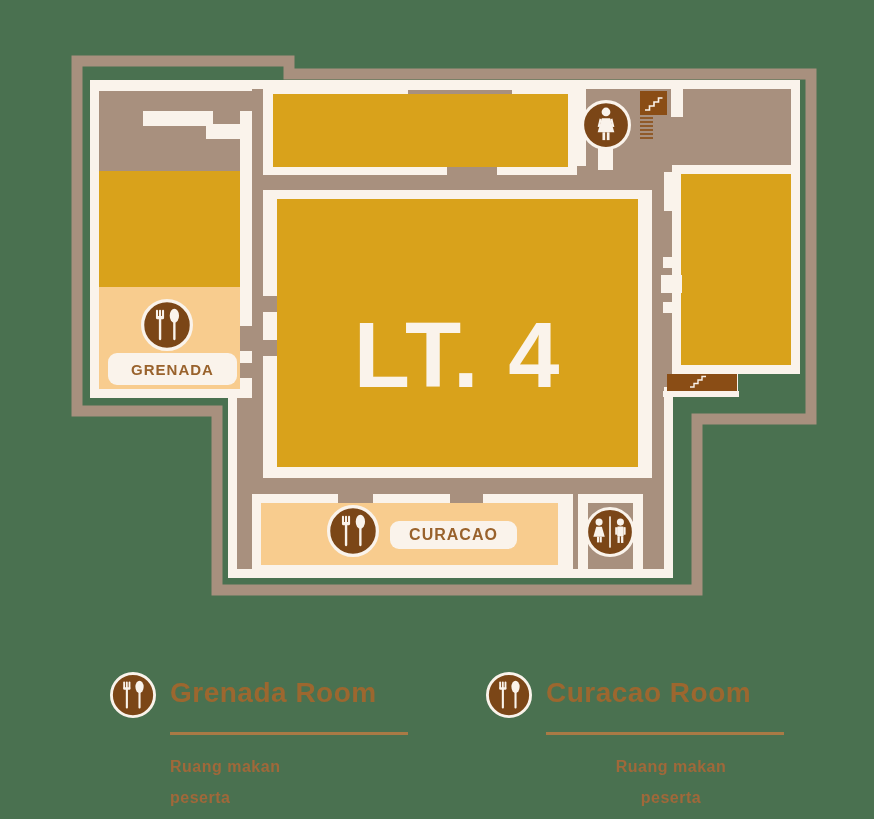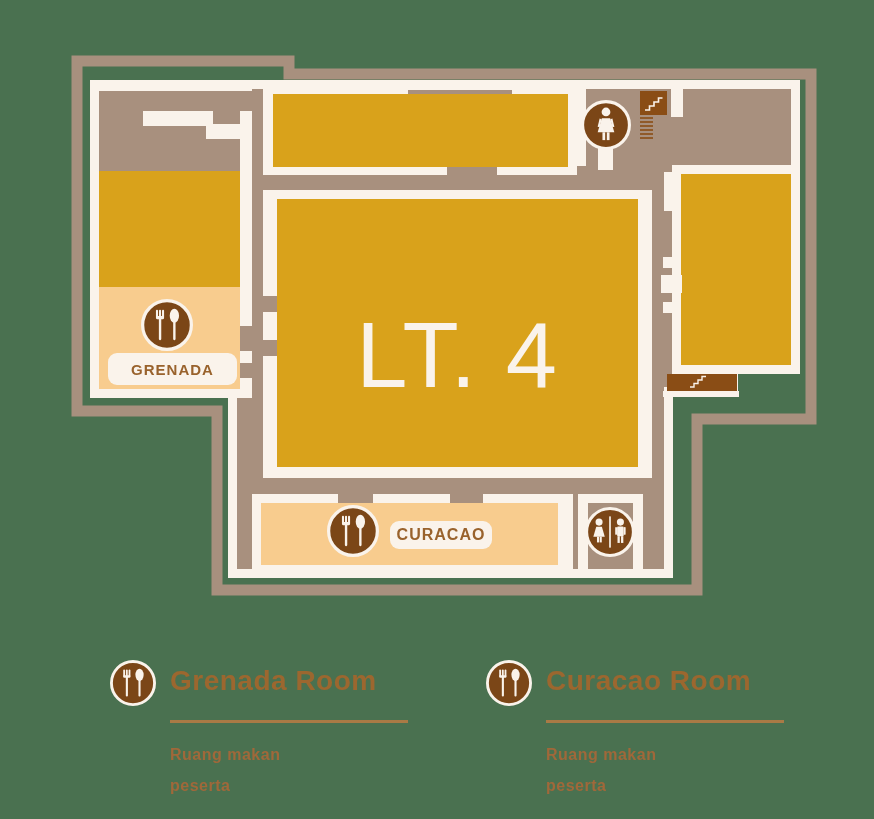--- a/index.html
+++ b/index.html
@@ -19,35 +19,35 @@
   .screen{
     position:relative;width:874px;height:819px;overflow:hidden;
     background:var(--bg);
     font-family:"Liberation Sans", sans-serif;
   }
   .plan-svg{position:absolute;left:0;top:0;}
   .overlay{position:absolute;}
   .floor-title{
     left:277px;top:199px;width:361px;height:312px;
     display:flex;align-items:center;justify-content:center;
-    color:var(--cream);font-size:92px;font-weight:normal;letter-spacing:2px;
+    color:var(--cream);font-size:92px;font-weight:bold;letter-spacing:2px;
   }
   .room-pill{
     background:var(--cream);border-radius:9px;
     display:flex;align-items:center;justify-content:center;
     color:var(--label-brown);font-weight:bold;letter-spacing:1px;
   }
   .pill-grenada{left:108px;top:353px;width:129px;height:32px;font-size:15px;}
-  .pill-curacao{left:390px;top:521px;width:102px;height:28px;font-size:16px;}
+  .pill-curacao{left:390px;top:521px;width:127px;height:28px;font-size:16px;}
   .icon-circle{position:absolute;}
   .icon-circle svg{display:block;}
   .legend{position:absolute;left:0;top:655px;width:874px;}
-  .legend-item{position:absolute;top:0;}
+  .legend-item{position:absolute;top:12px;}
   .legend-item.item-0{left:110px;width:310px;}
-  .legend-item.item-1{left:486px;width:310px;}
+  .legend-item.item-1{left:486px;width:310px;text-align:center;}
   .legend-head{display:flex;align-items:flex-start;}
   .legend-circle{width:46px;height:46px;margin-top:5px;flex:0 0 auto;}
   .legend-title{
     margin-left:14px;margin-top:10px;
     color:var(--legend-title);font-size:28px;font-weight:bold;letter-spacing:0.5px;
   }
   .legend-rule{height:3px;background:var(--legend-rule);margin:14px 0 0 60px;width:238px;}
   .legend-sub{
     margin:16px 0 0 60px;color:var(--legend-sub);
     font-size:16px;line-height:31px;font-weight:bold;letter-spacing:0.5px;

